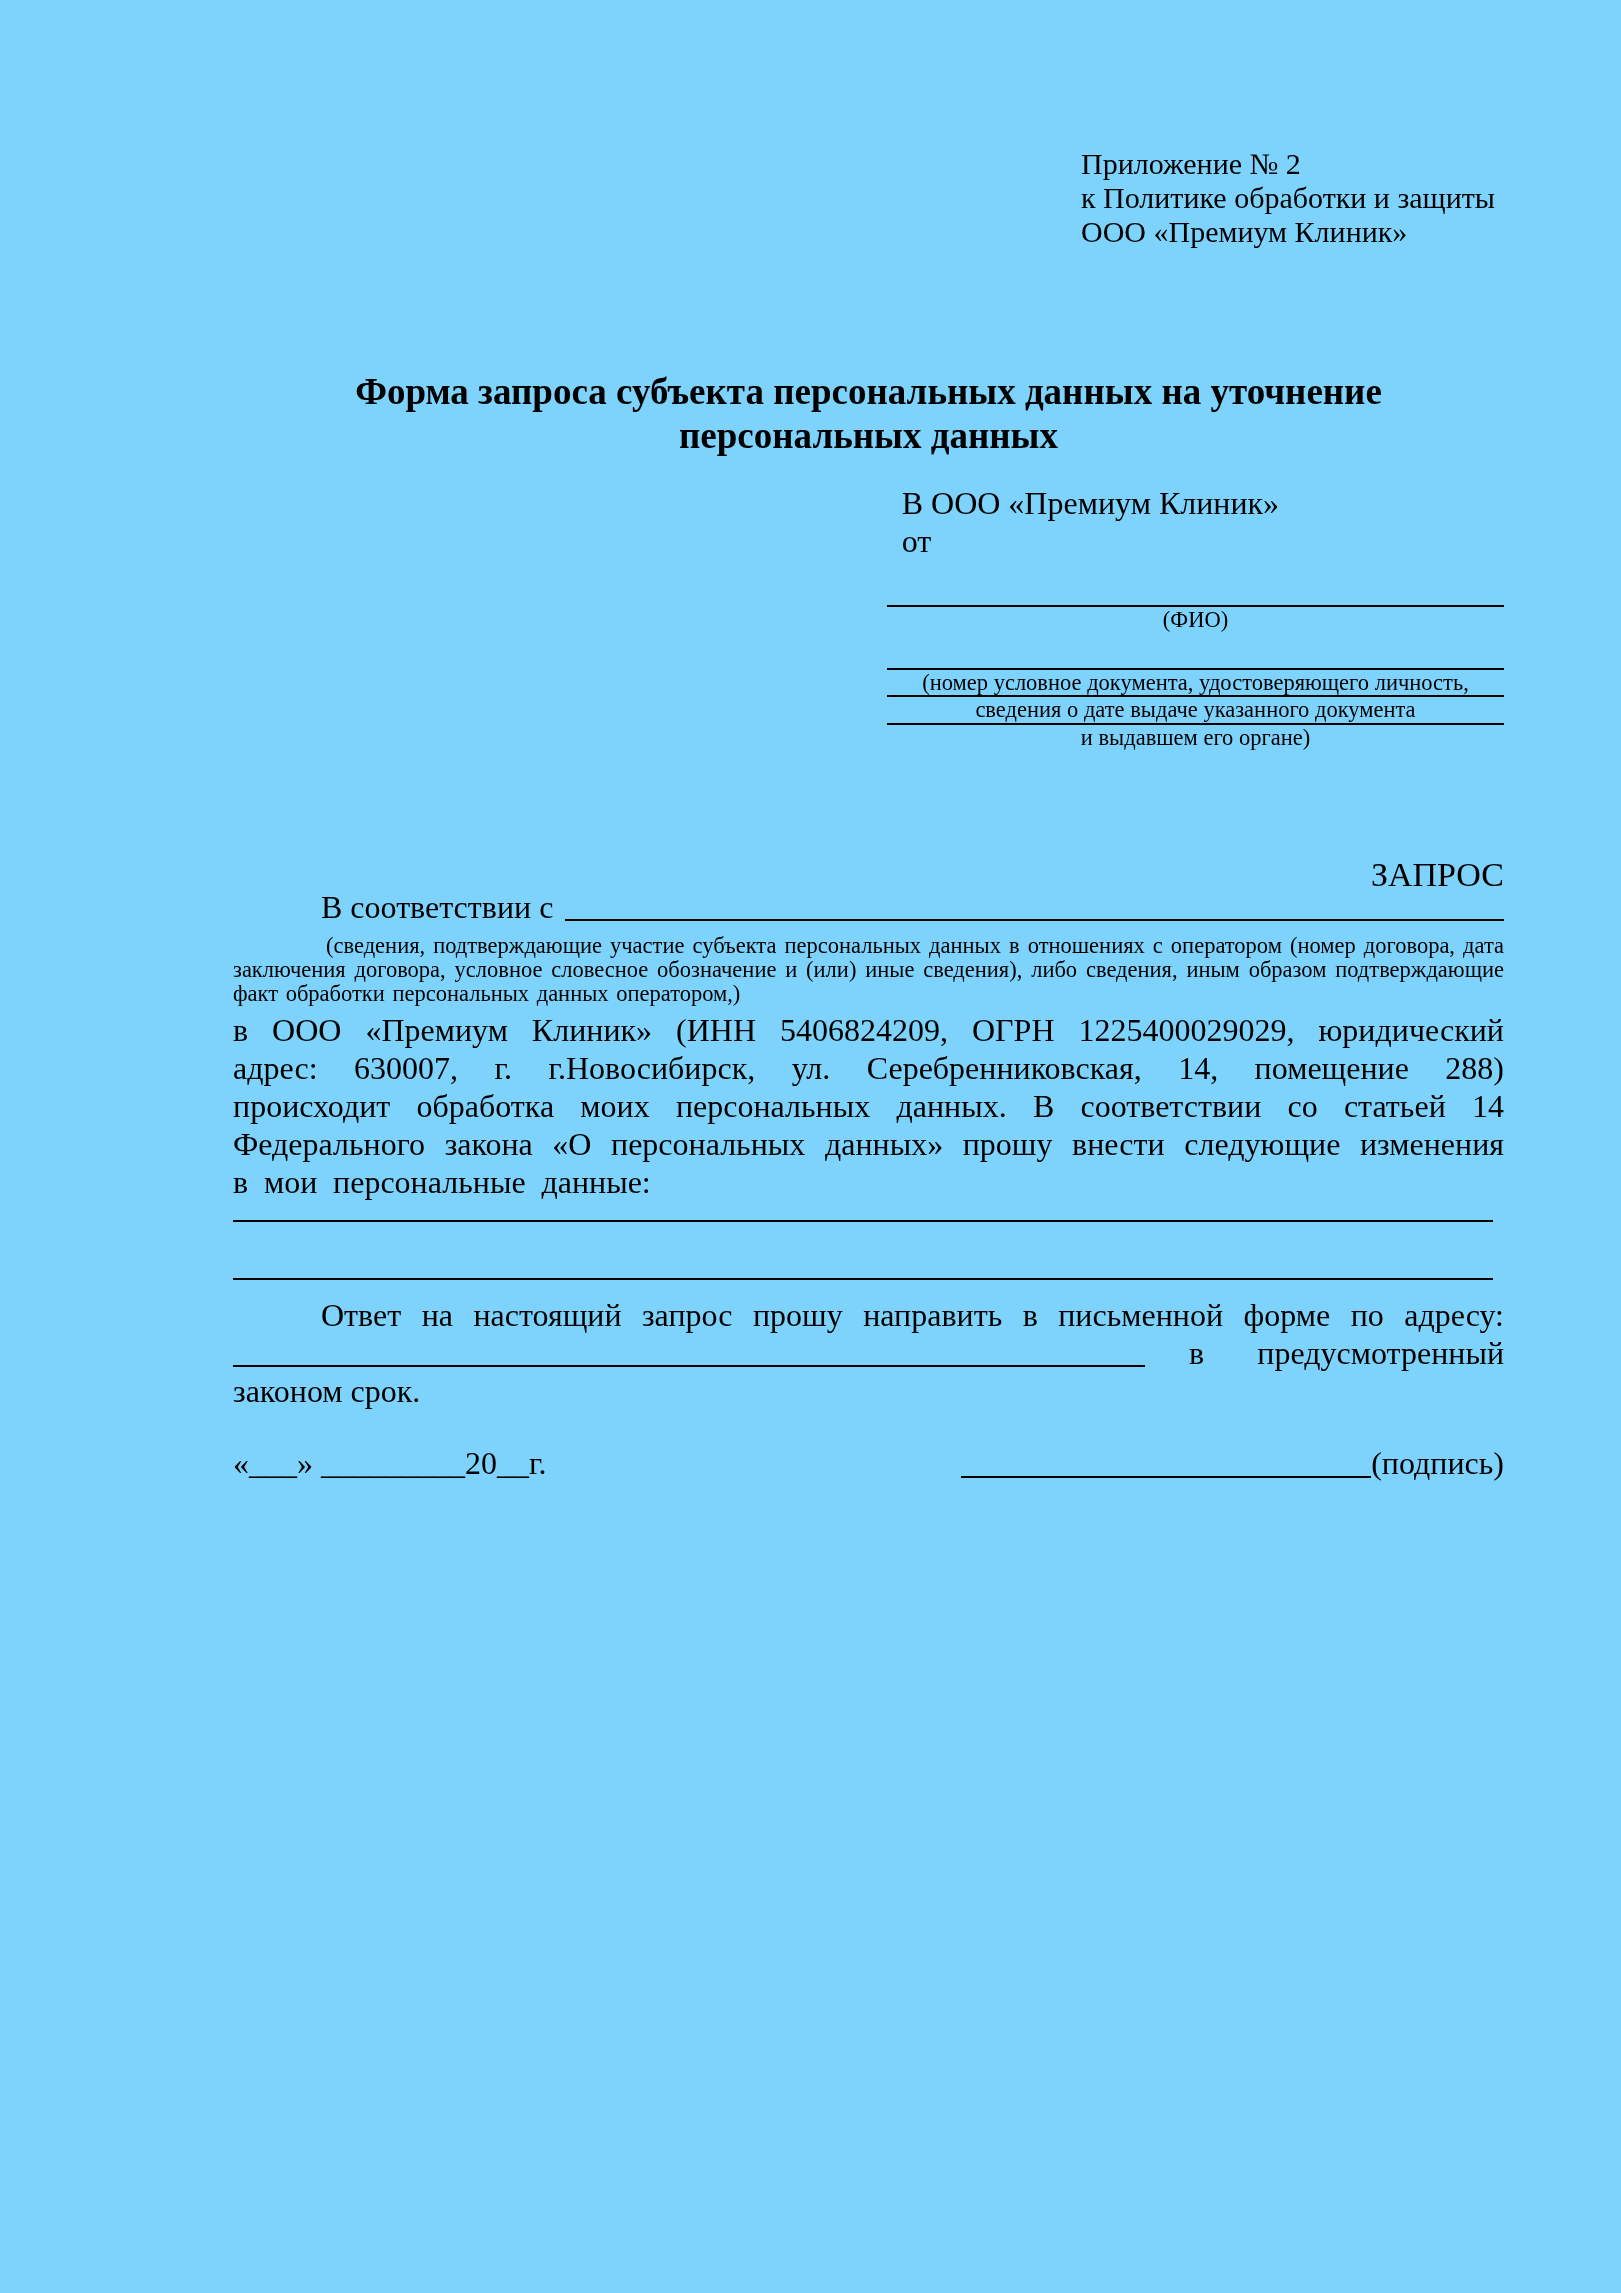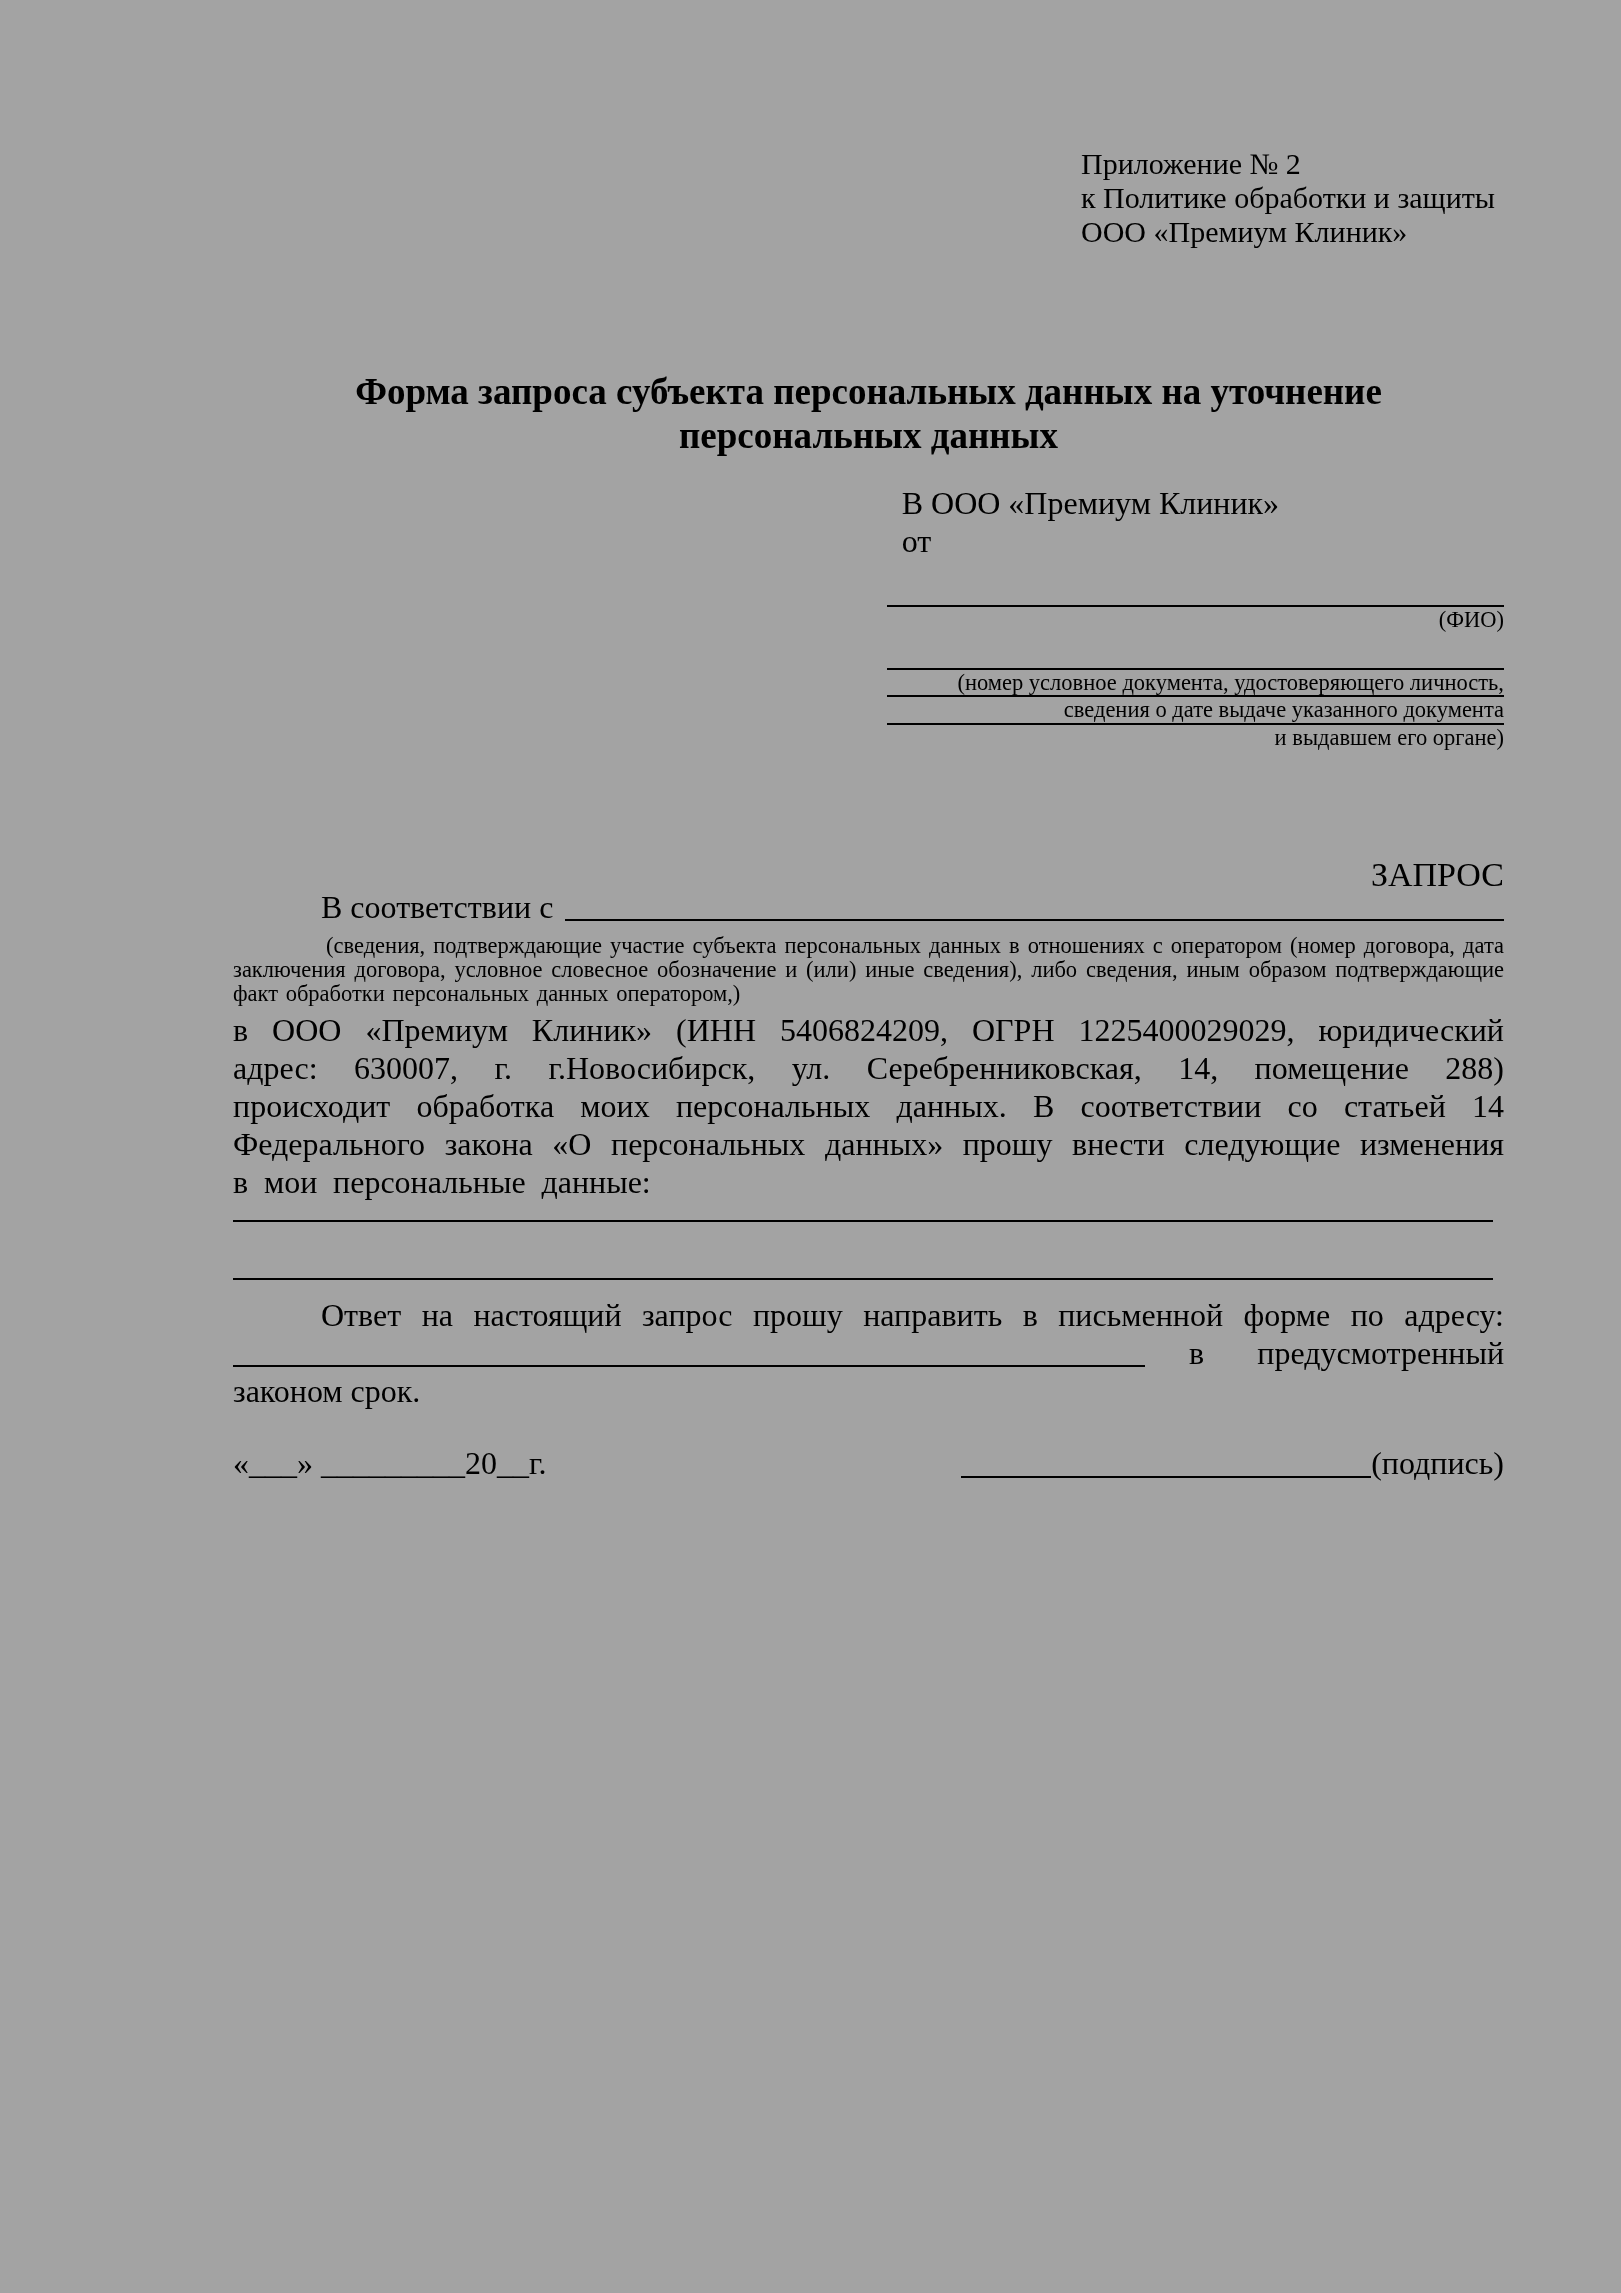--- a/index.html
+++ b/index.html
@@ -1,20 +1,20 @@
 <!DOCTYPE html>
 <html><head>
 <meta charset="utf-8">
 <style>
   html, body { margin: 0; padding: 0; background: #808080; }
   .page {
     position: relative;
     width: 1621px;
     height: 2294px;
-    background: #a3a3a3;
+    background: #7dd3fc;
     color: #000000;
     font-family: "Liberation Serif", "DejaVu Serif", serif;
     overflow: hidden;
   }
 
   
   .annex {
     position: absolute;
     left: 1081px; top: 147px;
     width: 451px;
@@ -42,21 +42,21 @@
     line-height: 38px;
   }
   .recipient .r-text { padding-left: 14.7px; }
   .blankline {
     border-bottom: 2.9px solid #000;
     height: 0;
   }
   .recipient .field .caption {
     font-size: 22.5px;
     line-height: 25.5px;
-    text-align: right;
+    text-align: center;
   }
   .recipient .field:nth-of-type(1) .blankline { margin-top: 10.8px; }
   .recipient .field:nth-of-type(2) .blankline { margin-top: 32px; }
   .recipient .field:nth-of-type(3) .blankline { margin-top: 45px; }
   .recipient .field:nth-of-type(4) .blankline { margin-top: 35px; }
 
   .zapros {
     position: absolute;
     left: 233px; top: 855px;
     width: 1271px;

